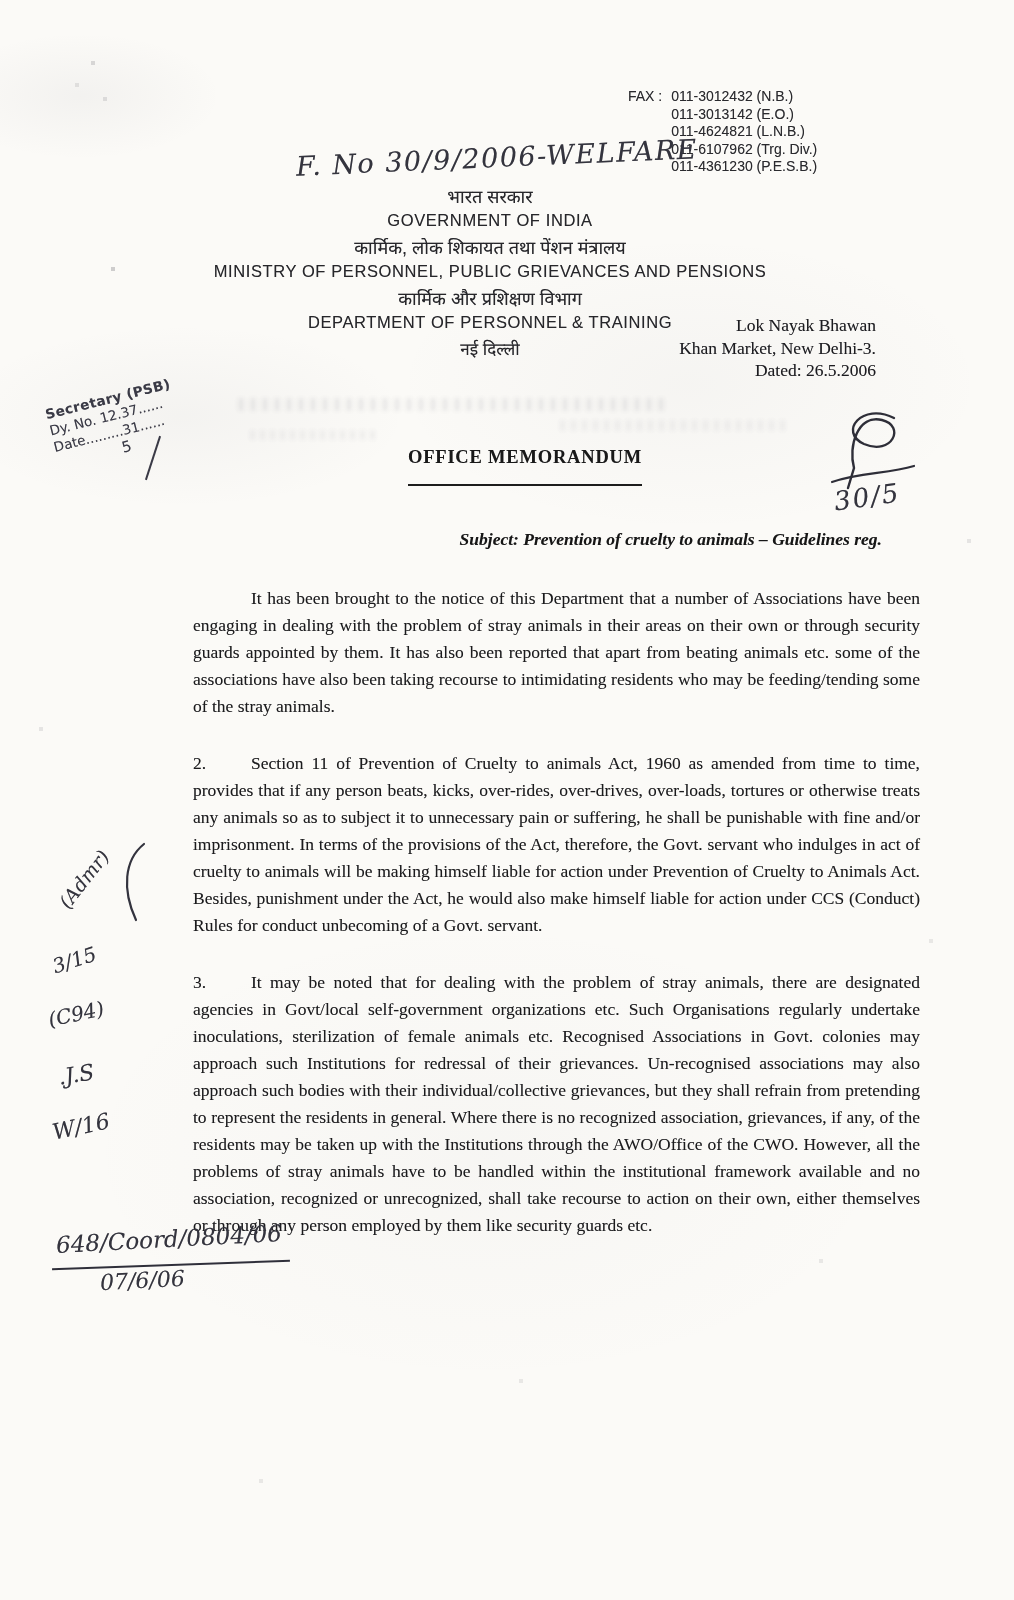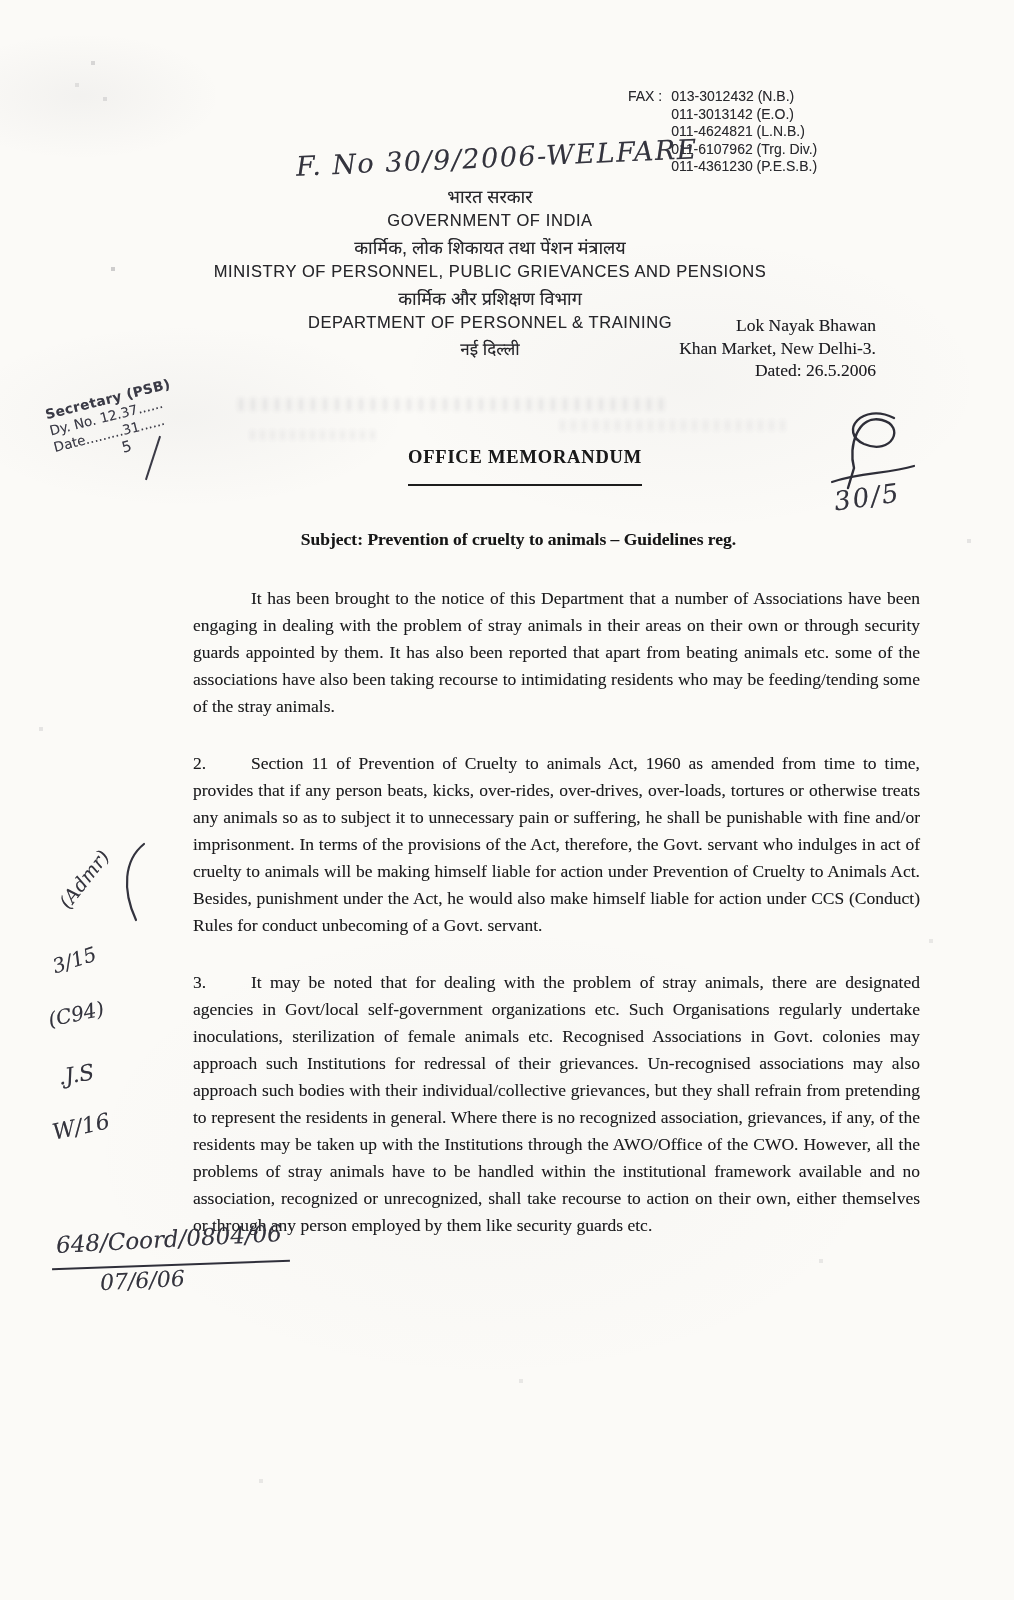--- a/index.html
+++ b/index.html
@@ -59,22 +59,22 @@
   .memo-title { position:absolute; left:120px; top:447px; width:810px; text-align:center;
     font-size:18.5px; font-weight:bold; letter-spacing:.8px; color:#191919; }
   .memo-title span { border-bottom:2.5px solid #1d1d1d; padding-bottom:17px; }
 
   
   .sign-svg { position:absolute; left:822px; top:406px; }
   .sign-note { position:absolute; left:834px; top:482px; font-size:26px;
     transform:rotate(-8deg); letter-spacing:2px; }
 
   
-  .subject { position:absolute; left:155px; top:529px; width:727px; text-align:center;
-    font-weight:bold; font-size:17.5px; color:#161616; }
+  .subject { position:absolute; left:155px; top:529px; width:727px; text-align:right;
+    font-weight:bold; font-size:17.5px; color:#161616;font-style:italic; }
 
   
   .body-block { position:absolute; left:155px; top:585px; width:727px;
     font-size:17.5px; line-height:27px; text-align:justify; color:#1b1b1d;margin-left:38px; }
   .body-block p { margin:0 0 30px 0; }
   .para-first { text-indent:58px; }
   .pnum { display:inline-block; width:58px; }
 
   
   .mnote { position:absolute; font-size:20px; }
@@ -108,21 +108,21 @@
 </head>
 <body>
 
 <div class="page">
 
   <div class="specks"></div>
 
   <div class="fax-block">
     <div class="fax-label">FAX :</div>
     <div class="fax-lines">
-      <div>013-3012432 (N.B.)</div>
+      <div>011-3012432 (N.B.)</div>
       <div>011-3013142 (E.O.)</div>
       <div>011-4624821 (L.N.B.)</div>
       <div>011-6107962 (Trg. Div.)</div>
       <div>011-4361230 (P.E.S.B.)</div>
     </div>
   </div>
 
   <div class="file-number hand">F. No 30/9/2006-WELFARE</div>
 
   <div class="header-block">

